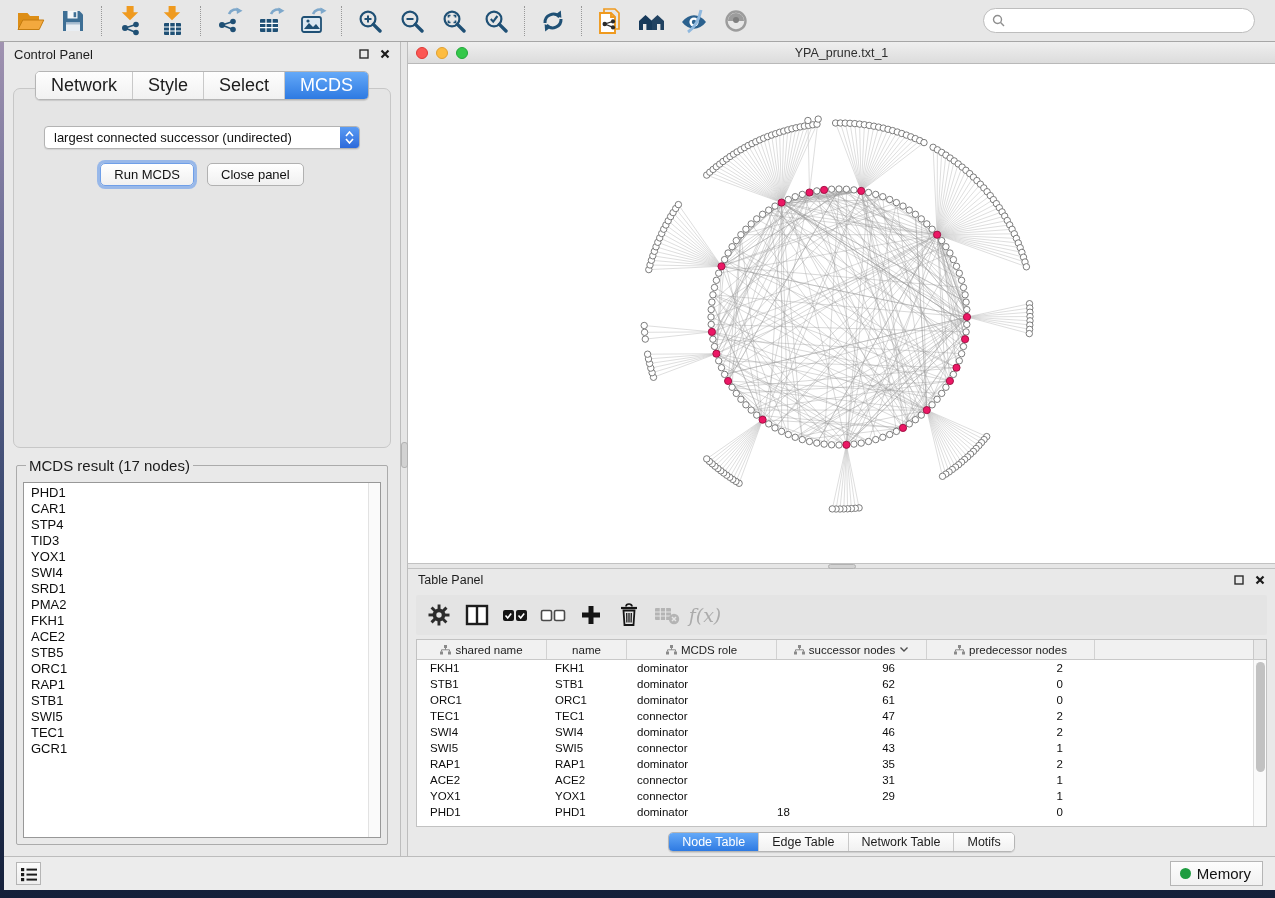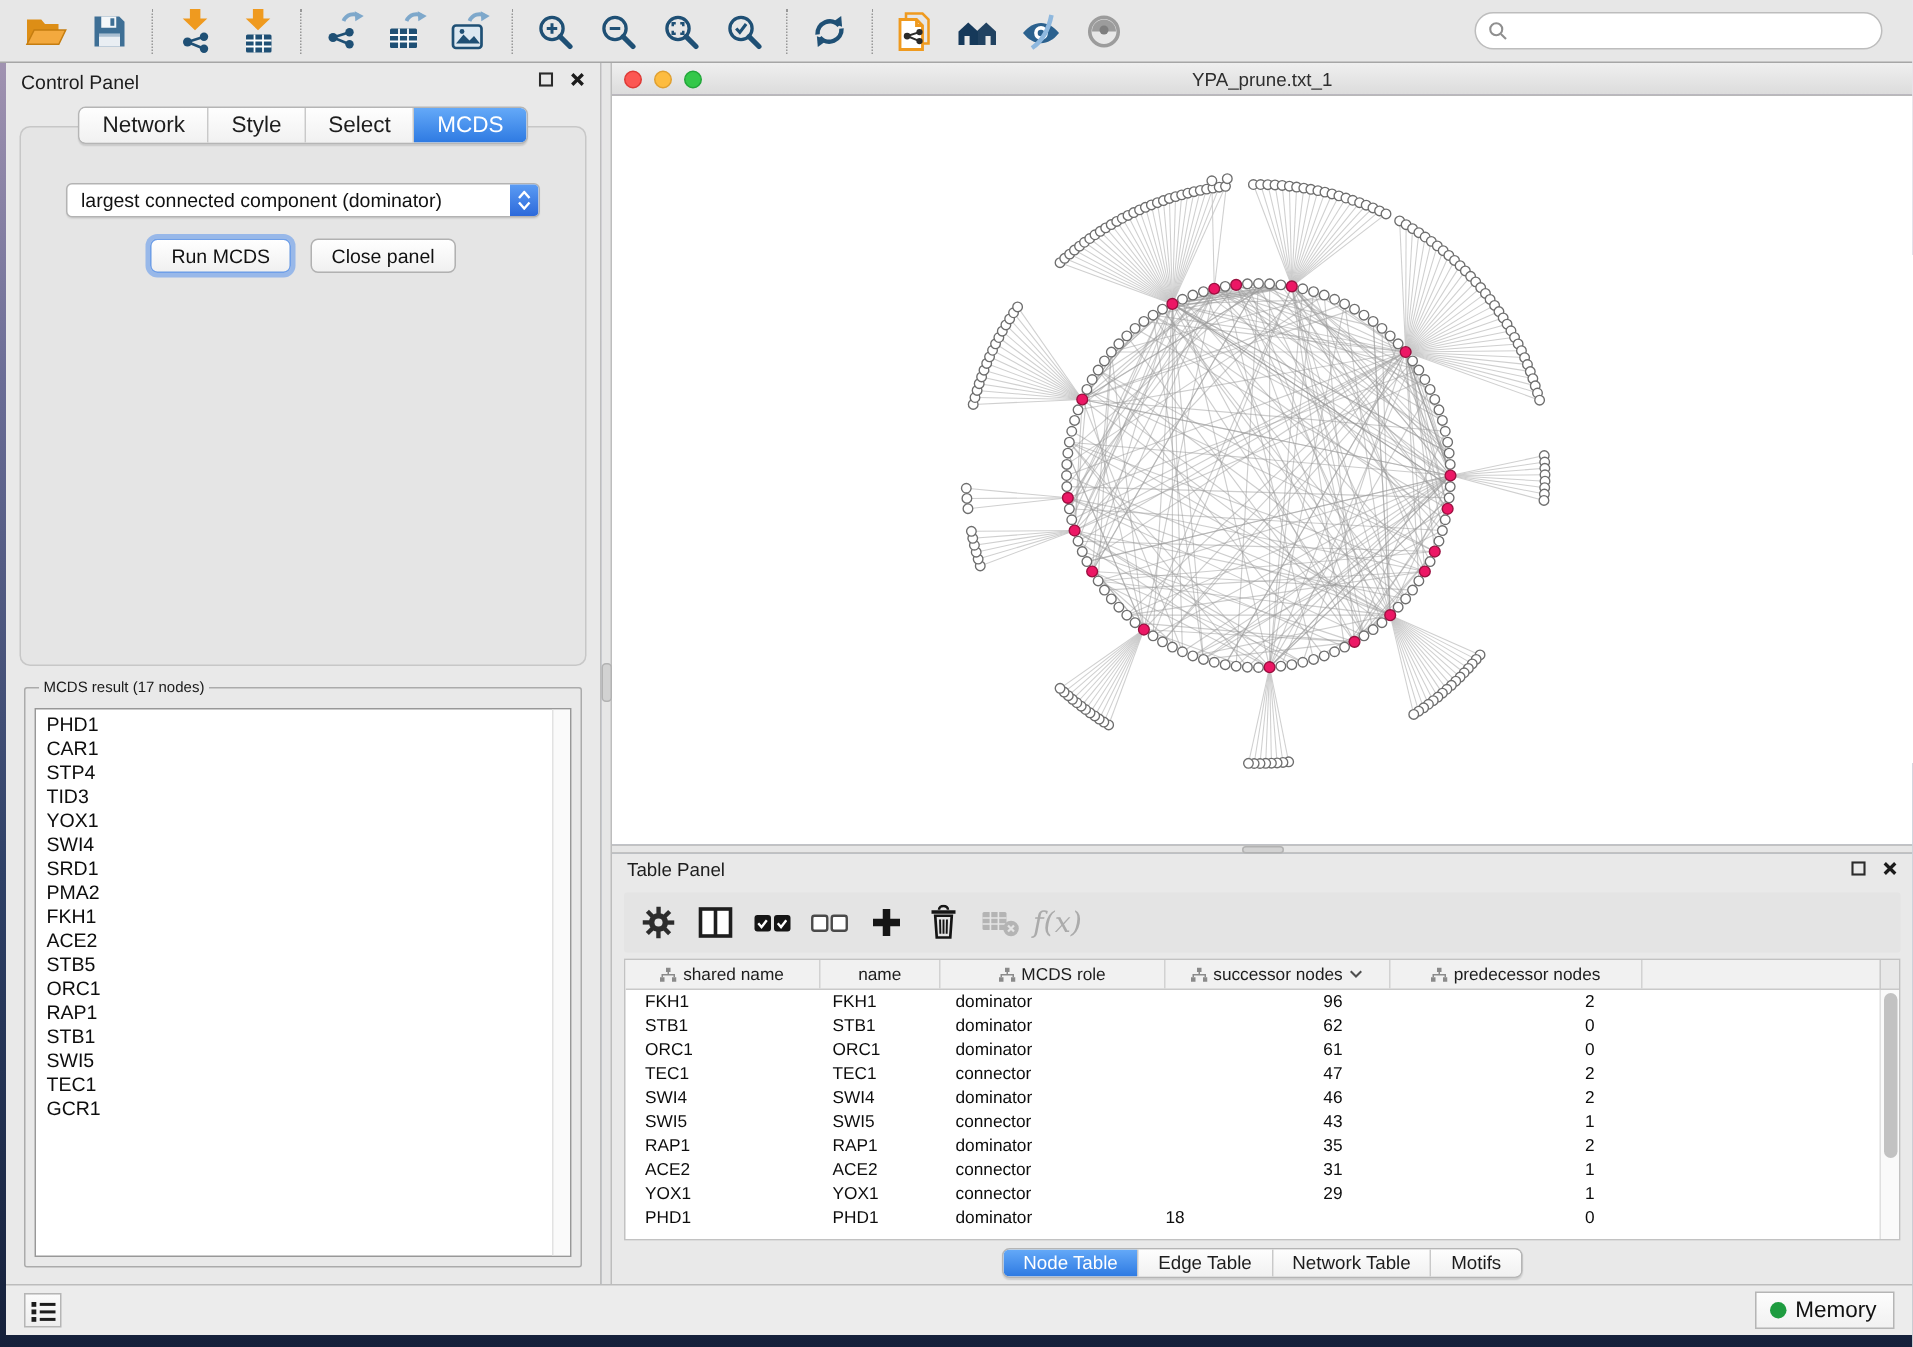--- a/index.html
+++ b/index.html
@@ -24,41 +24,41 @@
     display:flex; align-items:center; padding:0 12px; flex:none; }
 
   
   .cpanel { width:397px; flex:none; background:#e9e9e9; border-right:1px solid #bdbdbd;
     display:flex; flex-direction:column; }
   .panel-head { height:24px; display:flex; align-items:center; padding:0 10px; flex:none; }
   .panel-title { font-size:13px; color:#1d1d1d; }
   .panel-icons { margin-left:auto; display:flex; gap:11px; align-items:center; }
   .seg { display:flex; background:#fff; border:1px solid #b5b5b5; border-radius:5px; overflow:hidden;
     box-shadow:0 1px 1px rgba(0,0,0,.12); }
-  .seg-tab { padding:3px 15px; font-size:15px; color:#1d1d1d; background:linear-gradient(#fefefe,#f1f1f1);
+  .seg-tab { padding:3px 15px; font-size:18px; color:#1d1d1d; background:linear-gradient(#fefefe,#f1f1f1);
     border-left:1px solid #c9c9c9; }
   .seg-tab:first-child { border-left:none; }
   .seg-tab.active { background:linear-gradient(#64a9f8,#2e7ae2); color:#fff; }
   .cp-tabs-row { display:flex; justify-content:center; position:relative; z-index:2; margin-top:5px; flex:none;}
   .cp-card { margin:-12px 9px 0 9px; padding-top:24px; height:360px; flex:none;
     border:1px solid #c7c7c7; border-radius:7px; background:#e5e5e5; }
   .opt-label { text-align:center; font-size:13.5px; color:#1b1b1b; margin-top:14px; }
   .dropdown { margin:13px auto 0 auto; width:316px; height:23px; background:#fff;
     border:1px solid #b3b3b3; border-radius:4px; display:flex; align-items:center; overflow:hidden;
     box-shadow:0 1px 1px rgba(0,0,0,.08); }
   .dropdown .dd-text { flex:1; font-size:13px; padding-left:9px; color:#111; white-space:nowrap; }
   .dd-step { width:19px; height:23px; background:linear-gradient(#5d9ef5,#2a67d9); border-radius:0 3px 3px 0;
     display:flex; flex-direction:column; align-items:center; justify-content:center; gap:1px; }
   .btn-row { display:flex; justify-content:center; gap:13px; margin-top:14px; }
   .pushbtn { font-size:13px; color:#111; padding:3px 13px; background:linear-gradient(#ffffff,#f0f0f0);
     border:1px solid #b1b1b1; border-radius:5px; }
   .pushbtn.focused { box-shadow:0 0 0 3px rgba(110,160,235,.65); border-color:#6f9fe8; }
   fieldset.resultbox { flex:1; margin:9px 12px 11px 12px; border:1px solid #ababab; border-radius:2px;
     background:#e9e9e9; padding:8px 6px 6px 6px; display:flex; min-height:0; }
-  fieldset.resultbox legend { font-size:10px; color:#1b1b1b; padding:0 3px; margin-left:3px; }
+  fieldset.resultbox legend { font-size:15px; color:#1b1b1b; padding:0 3px; margin-left:3px; }
   .listbox { flex:1; background:#fff; border:1px solid #989898; position:relative; overflow:hidden; }
   .listbox .items { padding:2px 0 0 7px; }
   .list-item { font-size:13px; line-height:16px; color:#0d0d0d; }
   .list-scroll { position:absolute; top:0; right:0; bottom:0; width:12px; background:#fafafa;
     border-left:1px solid #e2e2e2; }
 
   
   .vsplit { width:7px; flex:none; background:#e6e6e6; border-right:1px solid #bdbdbd; position:relative; }
   .vhandle { position:absolute; top:400px; left:0; width:7px; height:26px; background:#d2d2d2;
     border:1px solid #b2b2b2; border-radius:3px; }
@@ -326,21 +326,21 @@
         <div class="cp-tabs-row">
           <div class="seg" id="cp-tabs">
               <div class="seg-tab">Network</div>
               <div class="seg-tab">Style</div>
               <div class="seg-tab">Select</div>
               <div class="seg-tab active">MCDS</div>
             </div>
         </div>
         <div class="cp-card">
           <div class="dropdown">
-            <span class="dd-text">largest connected component (dominator)</span>
+            <span class="dd-text">largest connected successor (undirected)</span>
             <span class="dd-step">
               <svg width="9" height="6">
                   <path d="M1 5 L4.5 1 L8 5" fill="none" stroke="#fff" stroke-width="1.6"></path>
                 </svg>
               <svg width="9" height="6">
                   <path d="M1 1 L4.5 5 L8 1" fill="none" stroke="#fff" stroke-width="1.6"></path>
                 </svg>
             </span>
           </div>
           <div class="btn-row">

